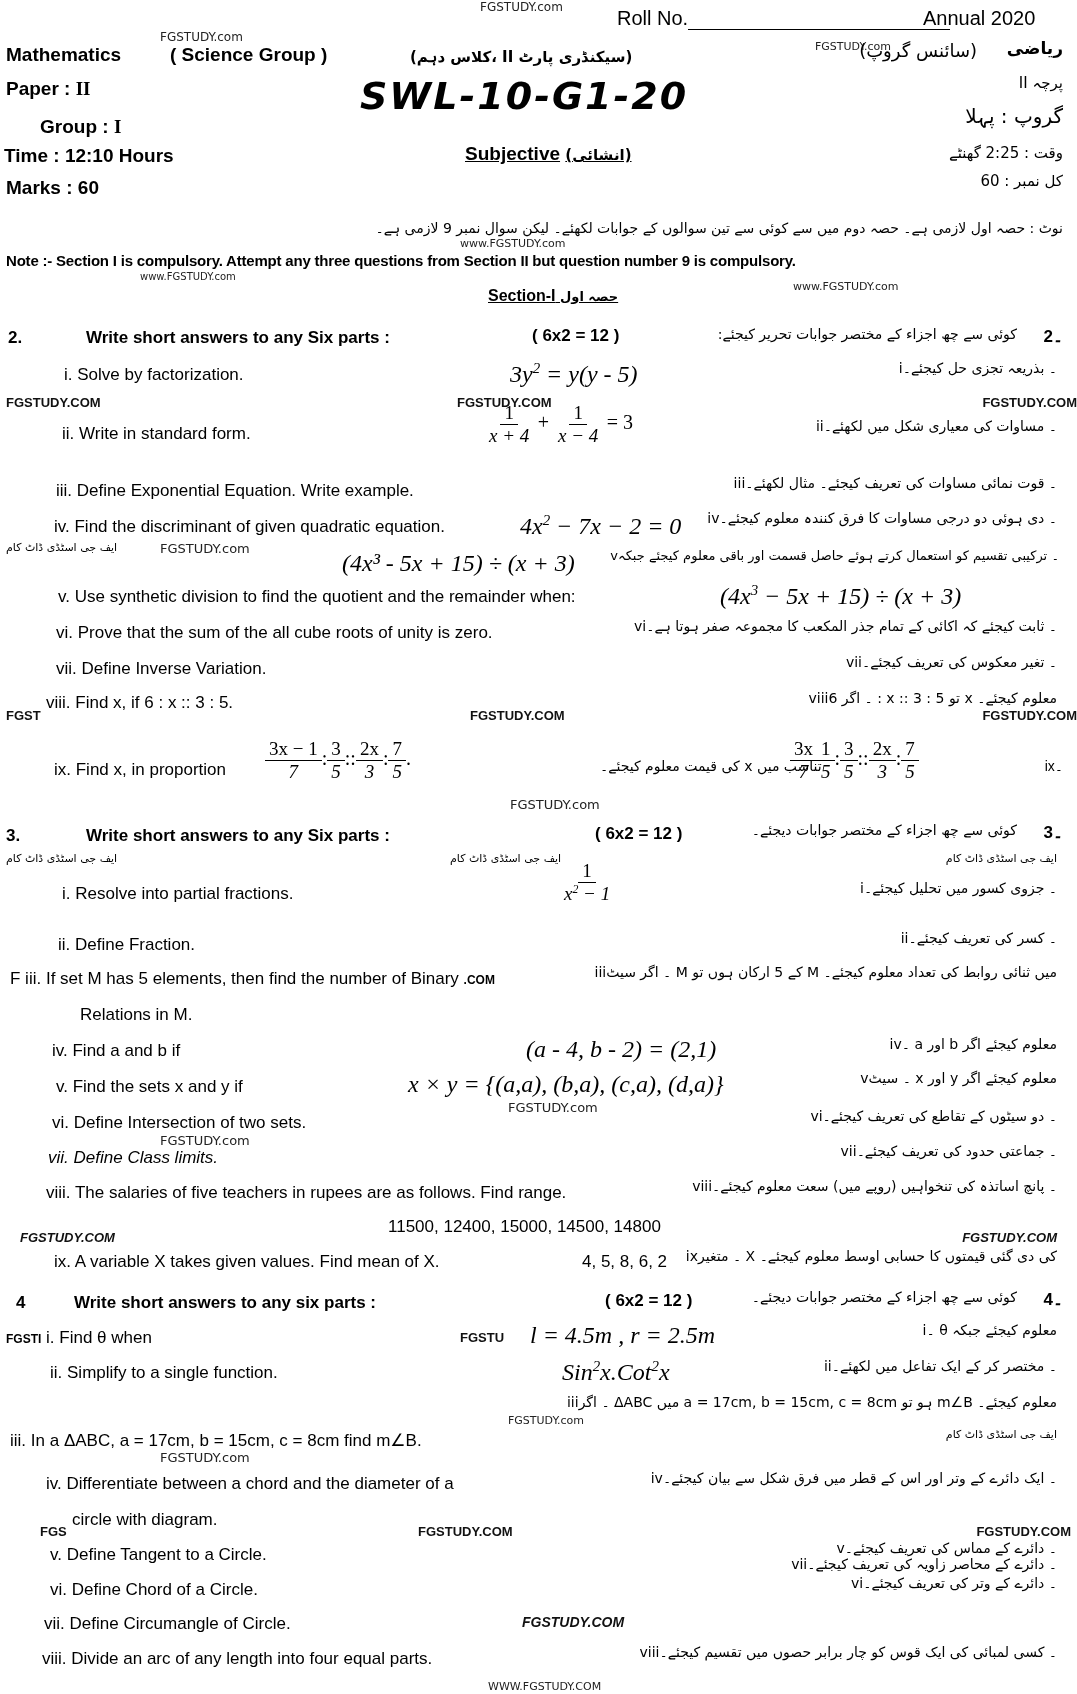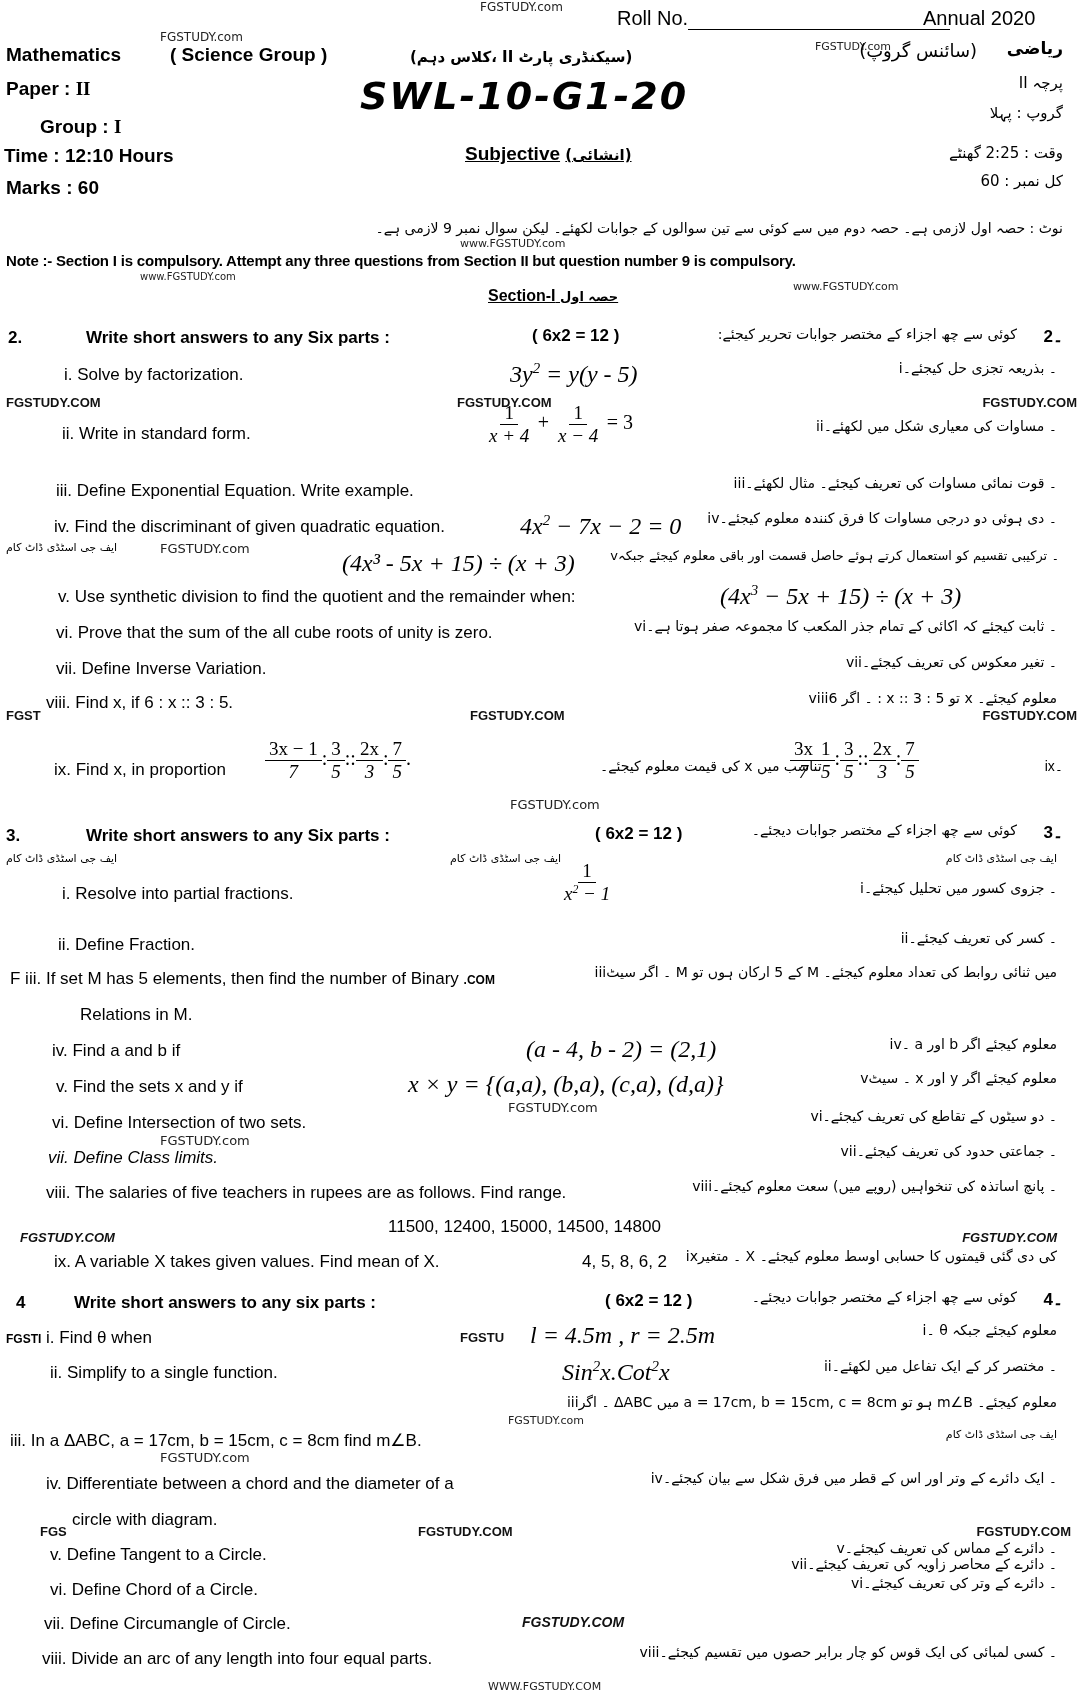--- a/index.html
+++ b/index.html
@@ -53,21 +53,21 @@
 <div class="abs handcode" style="left:360px;top:74px;">SWL-10-G1-20</div>
 <div class="abs" style="left:465px;top:143px;font-size:19px;font-weight:bold;">
   <span class="underline">Subjective</span>
   <span class="ur underline" style="font-size:15px;">(انشائی)</span>
 </div>
 
 <div class="abs wm" style="left:815px;top:40px;font-size:11px;">FGSTUDY.com</div>
 <div class="abs ur" style="right:14px;top:38px;font-size:17px;font-weight:bold;">ریاضی</div>
 <div class="abs ur" style="right:100px;top:40px;font-size:18px;text-align:center;">(سائنس گروپ)</div>
 <div class="abs ur" style="right:14px;top:74px;font-size:15px;">پرچہ II</div>
-<div class="abs ur" style="right:14px;top:104px;font-size:15px;">گروپ : پہلا</div>
+<div class="abs ur" style="right:14px;top:104px;font-size:20px;">گروپ : پہلا</div>
 <div class="abs ur" style="right:14px;top:144px;font-size:15px;">وقت : 2:25 گھنٹے</div>
 <div class="abs ur" style="right:14px;top:172px;font-size:15px;">کل نمبر : 60</div>
 
 <div class="abs ur" style="right:14px;top:220px;font-size:14px;">نوٹ : حصہ اول لازمی ہے۔ حصہ دوم میں سے کوئی سے تین سوالوں کے جوابات لکھئے۔ لیکن سوال نمبر 9 لازمی ہے۔</div>
 <div class="abs wm" style="left:460px;top:237px;font-size:11px;">www.FGSTUDY.com</div>
 <div class="abs" style="left:6px;top:252px;font-size:15px;font-weight:bold;letter-spacing:-0.2px;">Note :- Section I is compulsory. Attempt any three questions from Section II but question number 9 is compulsory.</div>
 <div class="abs wm" style="left:140px;top:271px;font-size:10px;">www.FGSTUDY.com</div>
 <div class="abs wm" style="left:793px;top:280px;font-size:11px;">www.FGSTUDY.com</div>
 
 <div class="abs" style="left:488px;top:287px;font-size:16px;font-weight:bold;text-decoration:underline;">

